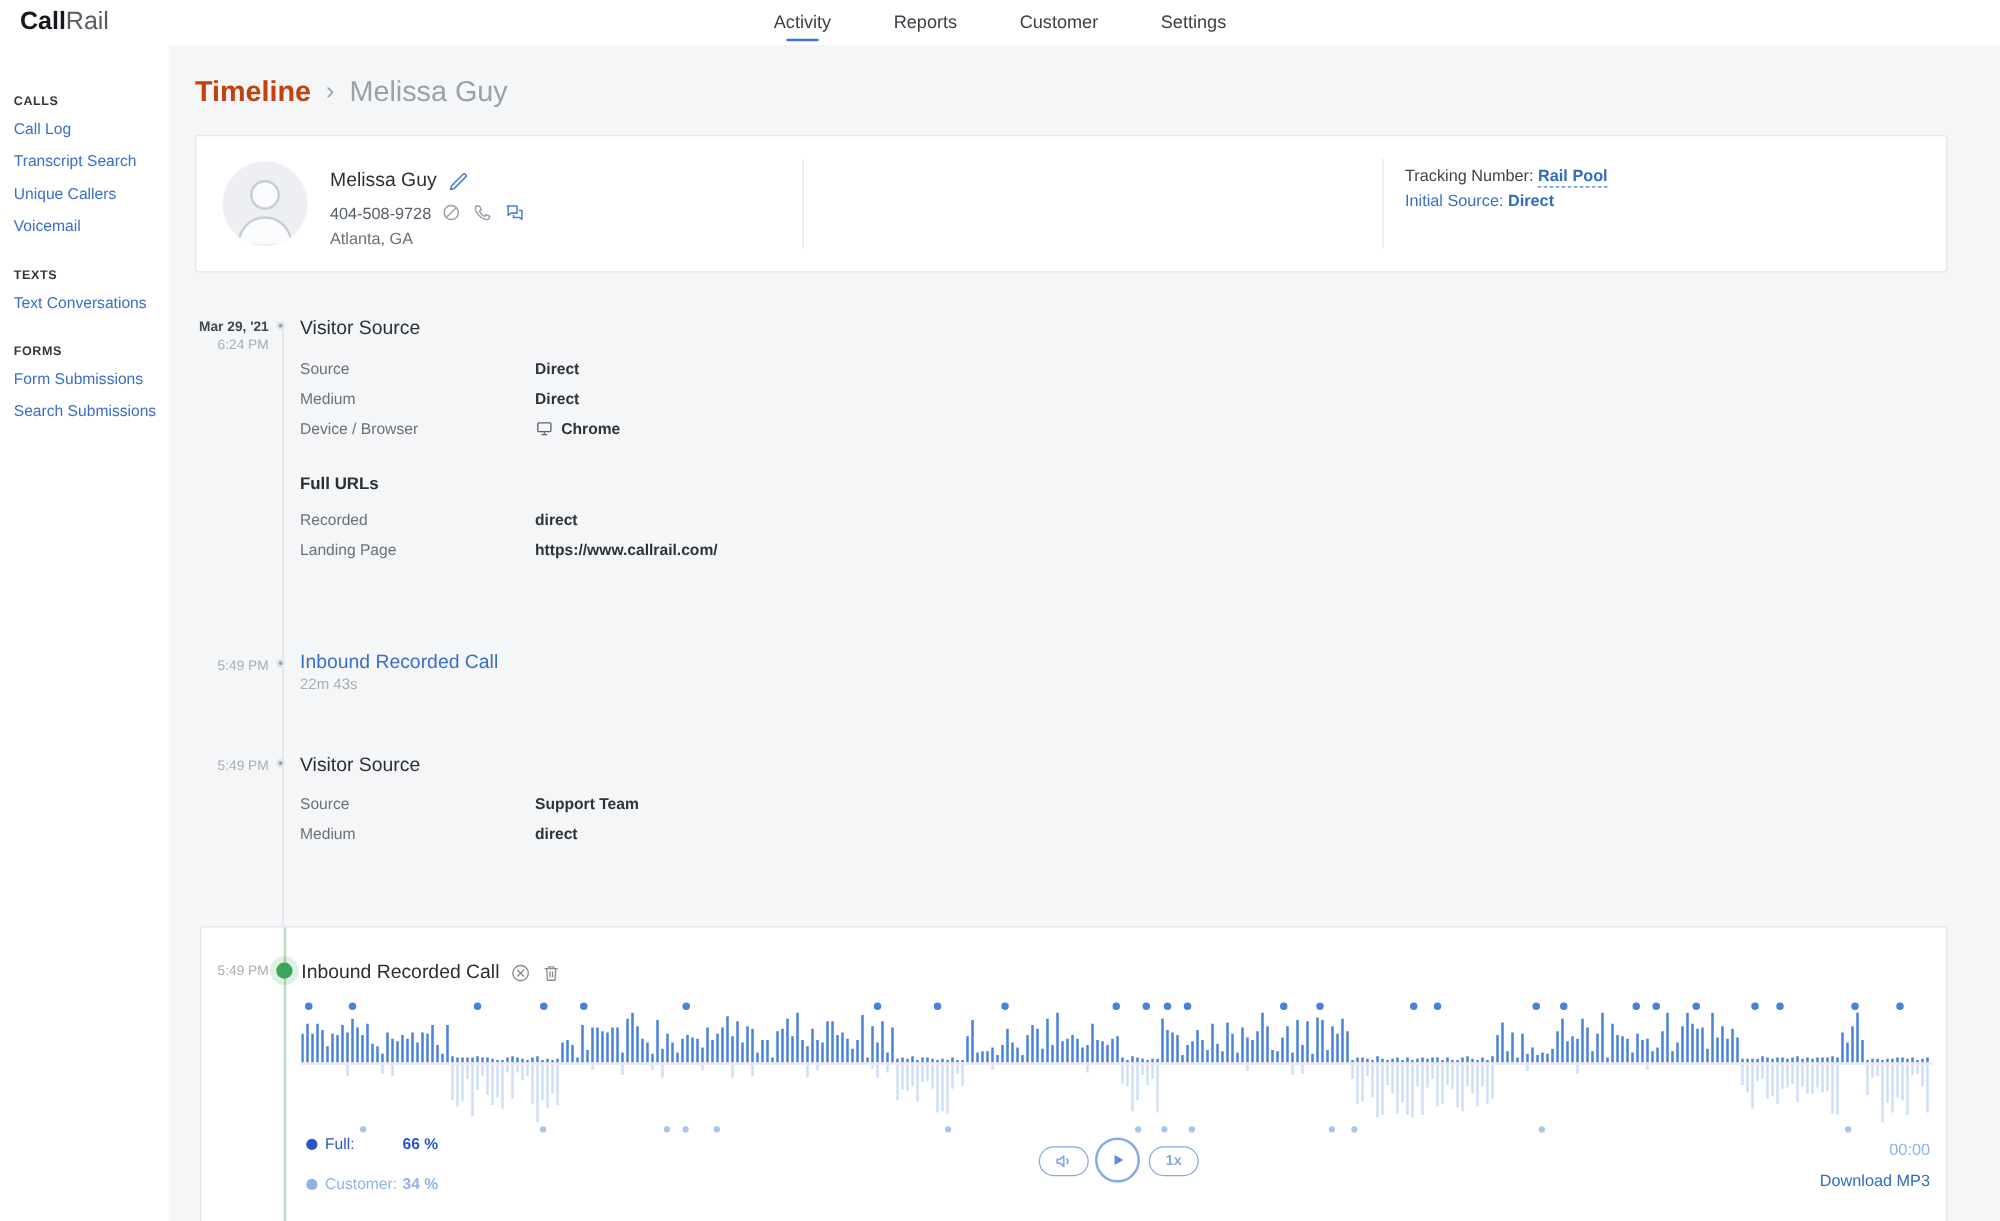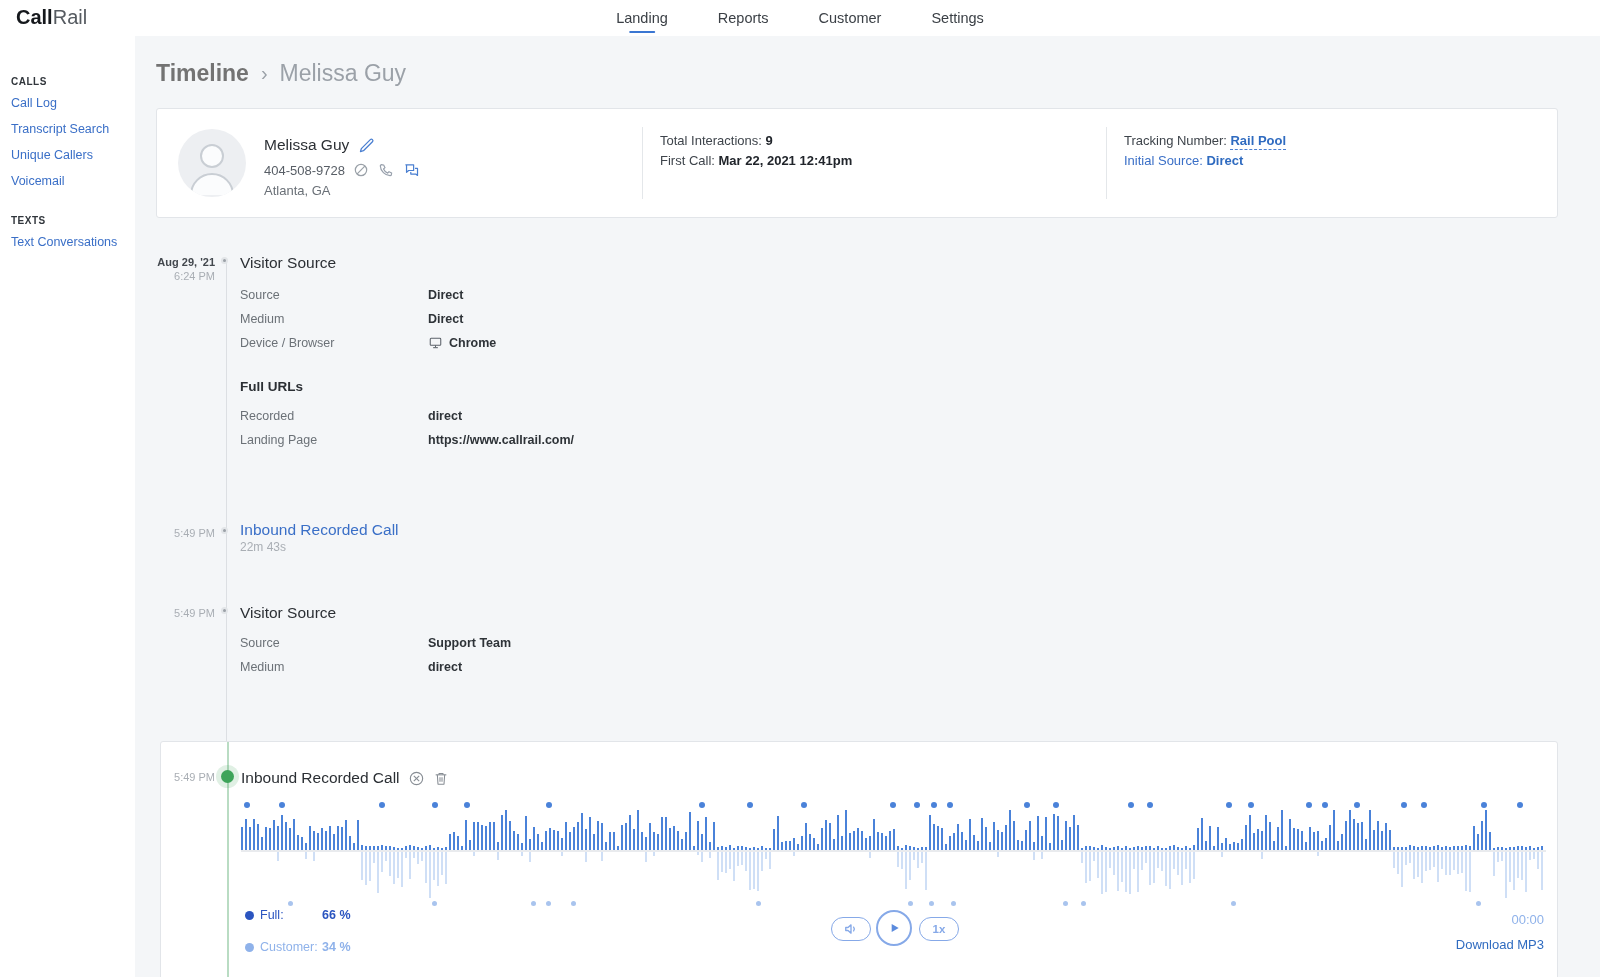--- a/index.html
+++ b/index.html
@@ -20,21 +20,21 @@
 
   
   .sidebar { position:absolute; left:0; top:36px; bottom:0; width:135px; background:#fff; padding:40px 8px 0 11px; }
   .side-section { margin-bottom:27px; }
   .side-title { font-size:10px; font-weight:700; letter-spacing:.5px; color:#31363c; margin-bottom:9px; }
   .side-link { display:block; font-size:12.5px; color:#3a6fc7; margin-bottom:12px; cursor:pointer; text-decoration:none; }
 
   
   .content { position:absolute; left:135px; top:36px; right:0; bottom:0; background:#f4f6f8; }
   .breadcrumb { position:absolute; left:21px; top:24px; font-size:23px; display:flex; align-items:center; gap:12px; }
-  .bc-root { font-weight:700; color:#737373; cursor:pointer; }
+  .bc-root { font-weight:700; color:#c2410c; cursor:pointer; }
   .bc-sep { color:#9ba1a8; font-size:20px; }
   .bc-current { color:#9ba1a8; font-weight:300; }
 
   .card { background:#fff; border:1px solid #e2e5e9; border-radius:3px; }
 
   
   .contact-card { position:absolute; left:21px; top:72px; width:1402px; height:110px; }
   .avatar { position:absolute; left:21px; top:20px; width:68px; height:68px; border-radius:50%;
     background:#edeff2; overflow:hidden; }
   .c-main { position:absolute; left:107px; top:26px; }
@@ -109,38 +109,43 @@
 </head>
 <body>
 
 <div class="app">
 
   <header class="topbar">
     <div class="logo">
       <span class="b">Call</span><span class="l">Rail</span>
     </div>
     <nav class="mainnav" id="mainnav">
-        <div class="nav-item active">Landing</div>
+        <div class="nav-item active">Activity</div>
         <div class="nav-item">Reports</div>
         <div class="nav-item">Customer</div>
         <div class="nav-item">Settings</div>
       </nav>
   </header>
 
   <aside class="sidebar" id="sidebar">
       <div class="side-section">
         <div class="side-title">CALLS</div>
         <a class="side-link">Call Log</a>
         <a class="side-link">Transcript Search</a>
         <a class="side-link">Unique Callers</a>
         <a class="side-link">Voicemail</a>
       </div>
       <div class="side-section">
         <div class="side-title">TEXTS</div>
         <a class="side-link">Text Conversations</a>
+      </div>
+      <div class="side-section">
+        <div class="side-title">FORMS</div>
+        <a class="side-link">Form Submissions</a>
+        <a class="side-link">Search Submissions</a>
       </div>
     </aside>
 
   <main class="content">
 
     <div class="breadcrumb">
       <span class="bc-root">Timeline</span>
       <span class="bc-sep">›</span>
       <span class="bc-current">Melissa Guy</span>
     </div>
@@ -179,49 +184,39 @@
               <path d="M4 4h11v8H8l-3 2.5V4z"></path>
               <path d="M11 14v3h7l2.5 2V9h-3.5"></path>
             </svg>
           </span>
         </div>
         <div class="c-loc">Atlanta, GA</div>
       </div>
 
       <div class="vdiv vdiv1"></div>
 
-      <div class="c-stats">
-        <div class="ln">
-          <span>Total Interactions:</span>
-          <b>9</b>
-        </div>
-        <div class="ln">
-          <span>First Call:</span>
-          <b>Mar 22, 2021 12:41pm</b>
-        </div>
-      </div>
 
       <div class="vdiv vdiv2"></div>
 
       <div class="c-track">
         <div class="ln">
           <span>Tracking Number:</span>
           <span class="track-link">Rail Pool</span>
         </div>
         <div class="ln">
           <span class="src-label">Initial Source:</span>
           <span class="src-value">Direct</span>
         </div>
       </div>
     </section>
 
     <div class="tl-line"></div>
 
     <div class="stamp" style="top:219px">
-      <div class="d">Aug 29, '21</div>
+      <div class="d">Mar 29, '21</div>
       <div class="t">6:24 PM</div>
     </div>
     <span class="tl-dot" style="left:86px; top:221px"></span>
     <h3 class="tl-head" style="top:217px">Visitor Source</h3>
     <div class="d-rows" style="top:247px">
         <div class="d-row">
           <span class="d-label">Source</span>
           <span class="d-value">
             <span>Direct</span>
           </span>

